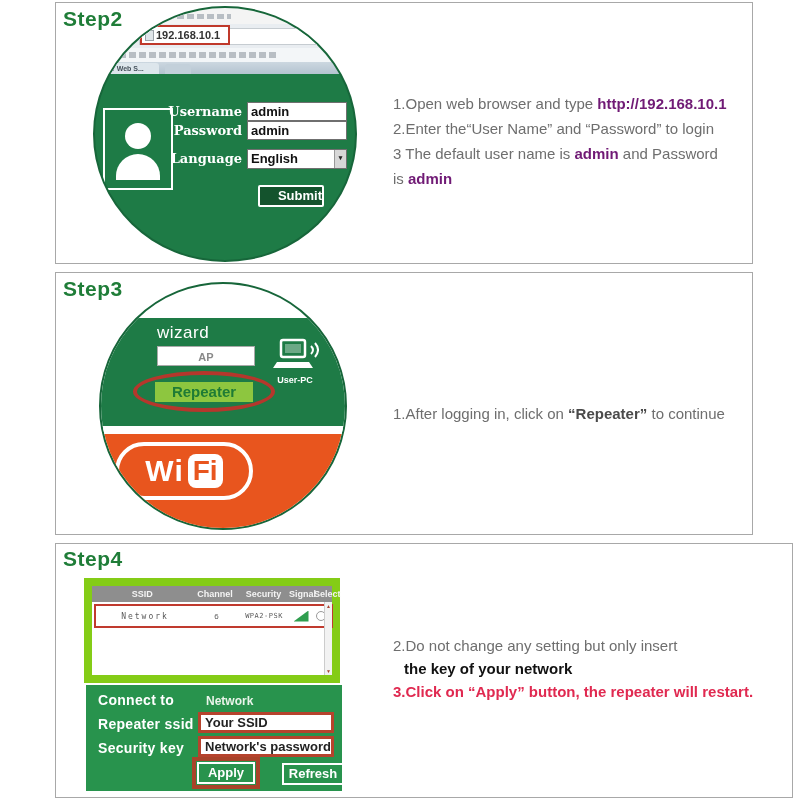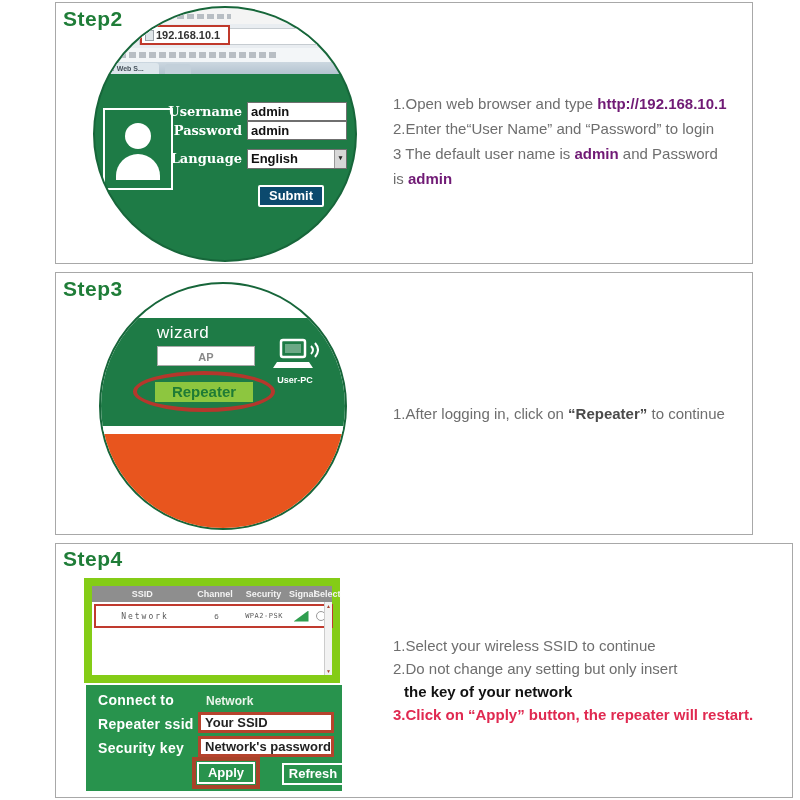--- a/index.html
+++ b/index.html
@@ -32,22 +32,22 @@
   .tabstub{position:absolute;left:70px;top:2px;width:26px;height:10px;background:#c3d0da;border-radius:3px 3px 0 0;}
   .avatar{position:absolute;left:8px;top:100px;width:66px;height:78px;border:2px solid #fff;}
   .avatar .head{position:absolute;left:20px;top:13px;width:26px;height:26px;border-radius:50%;background:#fff;}
   .avatar .torso{position:absolute;left:11px;top:44px;width:44px;height:26px;border-radius:22px 22px 0 0;background:#fff;}
   .login-label{position:absolute;left:50px;width:97px;text-align:right;color:#fff;
     font-family:"DejaVu Serif",serif;font-weight:bold;font-size:13px;}
   .login-field{position:absolute;left:152px;width:92px;height:15px;background:#fff;border:1px solid #6f6f6f;
     font-size:13px;font-weight:bold;color:#111;line-height:15px;padding:1px 3px;box-sizing:content-box;}
   .lang-arrow{position:absolute;right:0;top:0;bottom:0;width:11px;background:#d7d7d7;border-left:1px solid #999;
     font-size:7px;line-height:16px;text-align:center;color:#222;}
-  .submit-btn{position:absolute;left:163px;top:177px;width:62px;height:18px;background:#0c4a6e;border:2px solid #fff;
-    border-radius:2px;color:#fff;font-weight:bold;font-size:13px;text-align:center;line-height:18px;}
+  .submit-btn{position:absolute;left:163px;top:177px;width:62px;height:18px;background:#14532d;border:2px solid #fff;
+    border-radius:2px;color:#fff;font-weight:bold;font-size:13px;text-align:right;line-height:18px;}
 
   .instr{position:absolute;left:337px;color:#6e6e6e;font-size:15px;line-height:25px;white-space:nowrap;}
   #instr2{top:88px;}
   #instr3{top:128px;}
   #instr4{top:90px;line-height:23px;}
   .seg-green{color:#701a75;font-weight:bold;}
   .seg-bold{font-weight:bold;}
   .seg-dark{color:#4a4a4a;}
   .seg-black{color:#121212;}
   .seg-red{color:#e02950;}
@@ -178,20 +178,24 @@
           <path d="M38 8 q4 4 0 8" fill="none" stroke="#fff" stroke-width="2"></path>
           <path d="M42 5 q6 7 0 14" fill="none" stroke="#fff" stroke-width="2"></path>
         </svg>
         <div class="userpc-label">User-PC</div>
 
         <div class="repeater-option">Repeater</div>
         <div class="red-ellipse"></div>
       </div>
       <div class="c3-stripe"></div>
       <div class="c3-orange">
+        <div class="wifi-logo">
+          <span class="wifi-wi">Wi</span>
+          <span class="wifi-fi">Fi</span>
+        </div>
       </div>
     </div>
 
     <div class="instr" id="instr3">
       <div class="iline"><span>1.After logging in, click on </span><span class="seg-bold seg-dark">“Repeater”</span><span> to continue</span></div>
     </div>
   </section>
 
   <section class="panel" id="panel-step4">
     <div class="step-heading" style="top:3px;">Step4</div>
@@ -231,20 +235,19 @@
       <div class="f-label" style="top:55px;">Security key</div>
       <div class="f-input" style="top:51px;">Network's password</div>
 
       <div class="apply-wrap">
         <div class="apply-btn">Apply</div>
       </div>
       <div class="refresh-btn">Refresh</div>
     </div>
 
     <div class="instr" id="instr4">
-      <div class="iline"><span>1.Select your wireless SSID to continue</span></div>
       <div class="iline"><span>2.Do not change any setting but only insert</span></div>
       <div class="iline indent"><span class="seg-black seg-bold">the key of your network</span></div>
       <div class="iline"><span class="seg-red seg-bold">3.Click on “Apply” button, the repeater will restart.</span></div>
     </div>
   </section>
 
 </div>
 
 </body></html>

